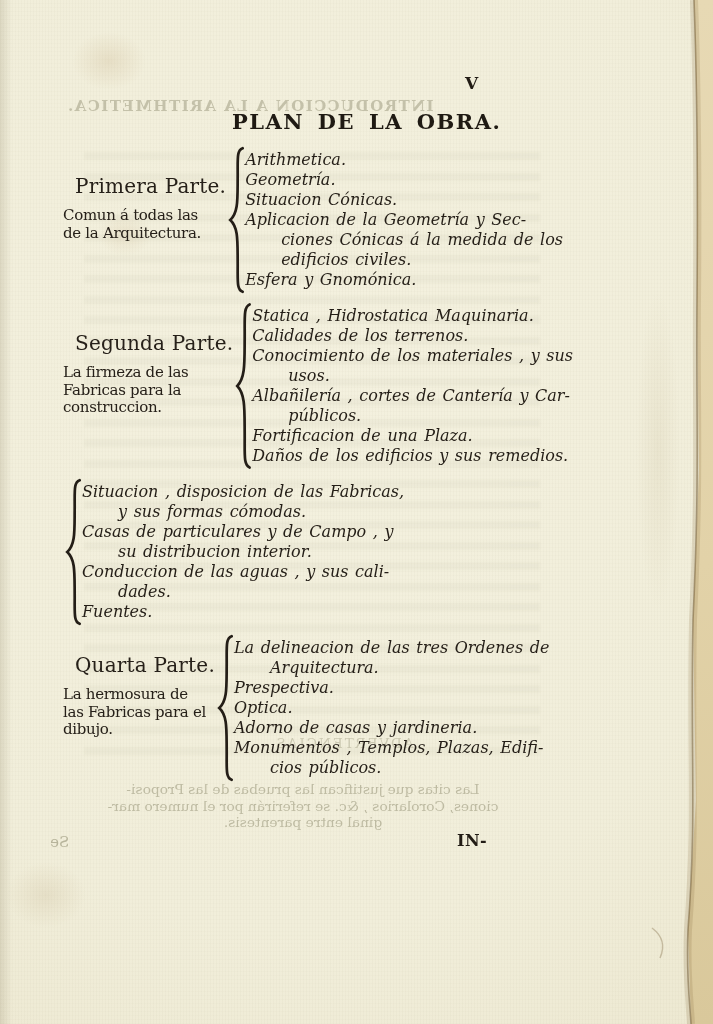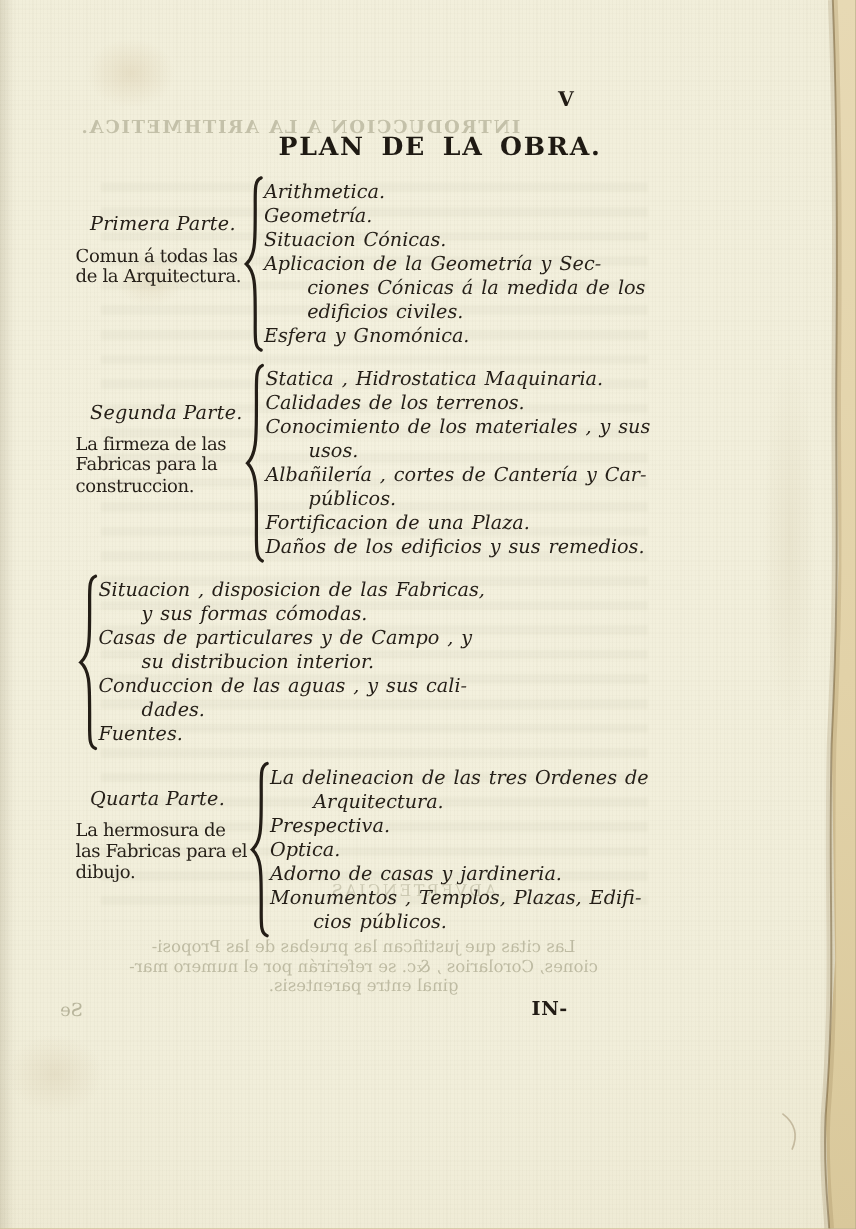--- a/index.html
+++ b/index.html
@@ -43,29 +43,29 @@
 
   
   .folio { position:absolute; left:465px; top:73px; font-size:17px; font-weight:bold; color:#221c15; }
   .title { position:absolute; left:232px; top:109px; font-size:21px; font-weight:bold;
            letter-spacing:1.5px; word-spacing:5px; color:#1f1a13; }
   .sections { position:absolute; left:63px; top:150px; width:460px;
               display:flex; flex-direction:column; gap:16px; }
   .section { display:flex; align-items:stretch; }
   .label { flex:0 0 132px; display:flex; flex-direction:column; justify-content:center;
            transform:translateY(-12px); color:#262019; }
-  .part-name { font-style:italic; font-size:16px; padding-left:12px; margin-bottom:9px;
+  .part-name { font-size:20px; padding-left:12px; margin-bottom:9px;
                letter-spacing:0.2px; white-space:pre; }
   .part-desc { font-size:15px; line-height:17.5px; letter-spacing:-0.3px; white-space:pre; }
   .brace { flex:0 0 19px; position:relative; }
   .brace svg { position:absolute; top:-4px; left:0; width:19px; height:calc(100% + 8px); }
   .items { flex:1; font-style:italic; font-size:16px; line-height:20px; color:#241e17;
            word-spacing:1.5px; }
   .item { padding-left:36px; text-indent:-36px; white-space:pre; }
-  .catchword { position:absolute; left:443px; top:831px; font-size:16px; font-weight:bold;
+  .catchword { position:absolute; left:457px; top:831px; font-size:16px; font-weight:bold;
                letter-spacing:0.5px; color:#221c15; }
   .edge-svg { position:absolute; inset:0; pointer-events:none; }
 </style>
 </head>
 <body>
 
 <div class="scan">
   <div class="page">
     <div class="left-shade"></div>
     <div class="stain s1"></div>

